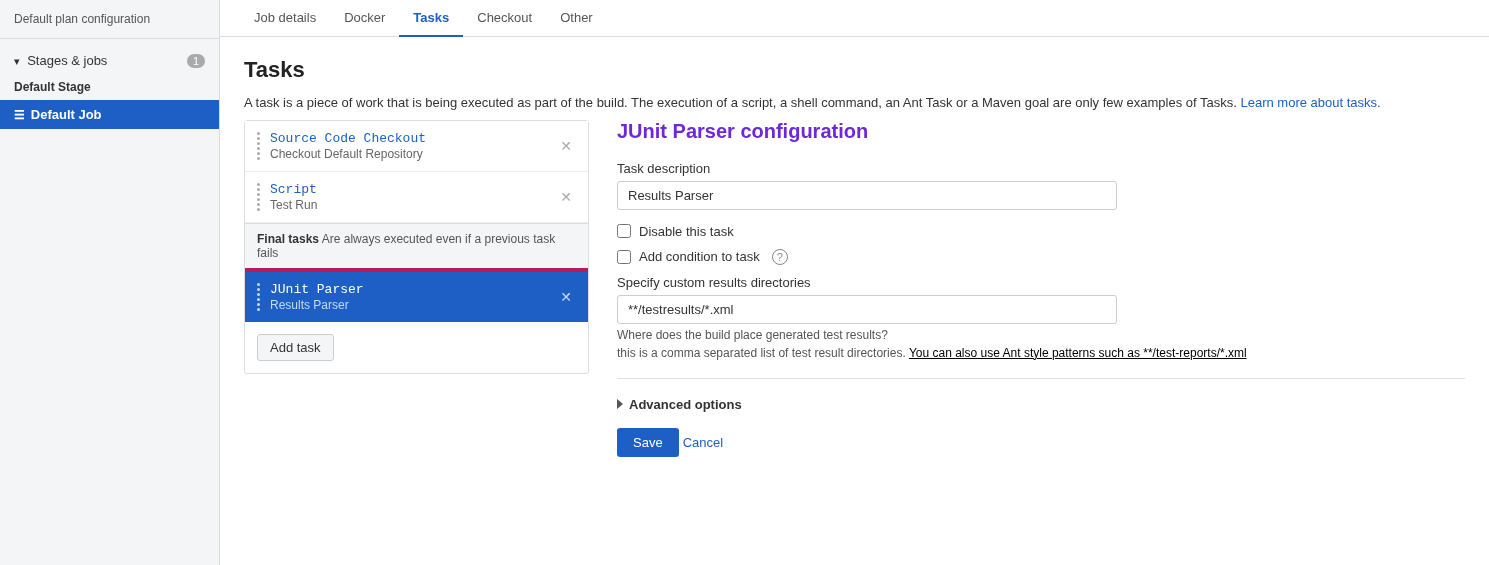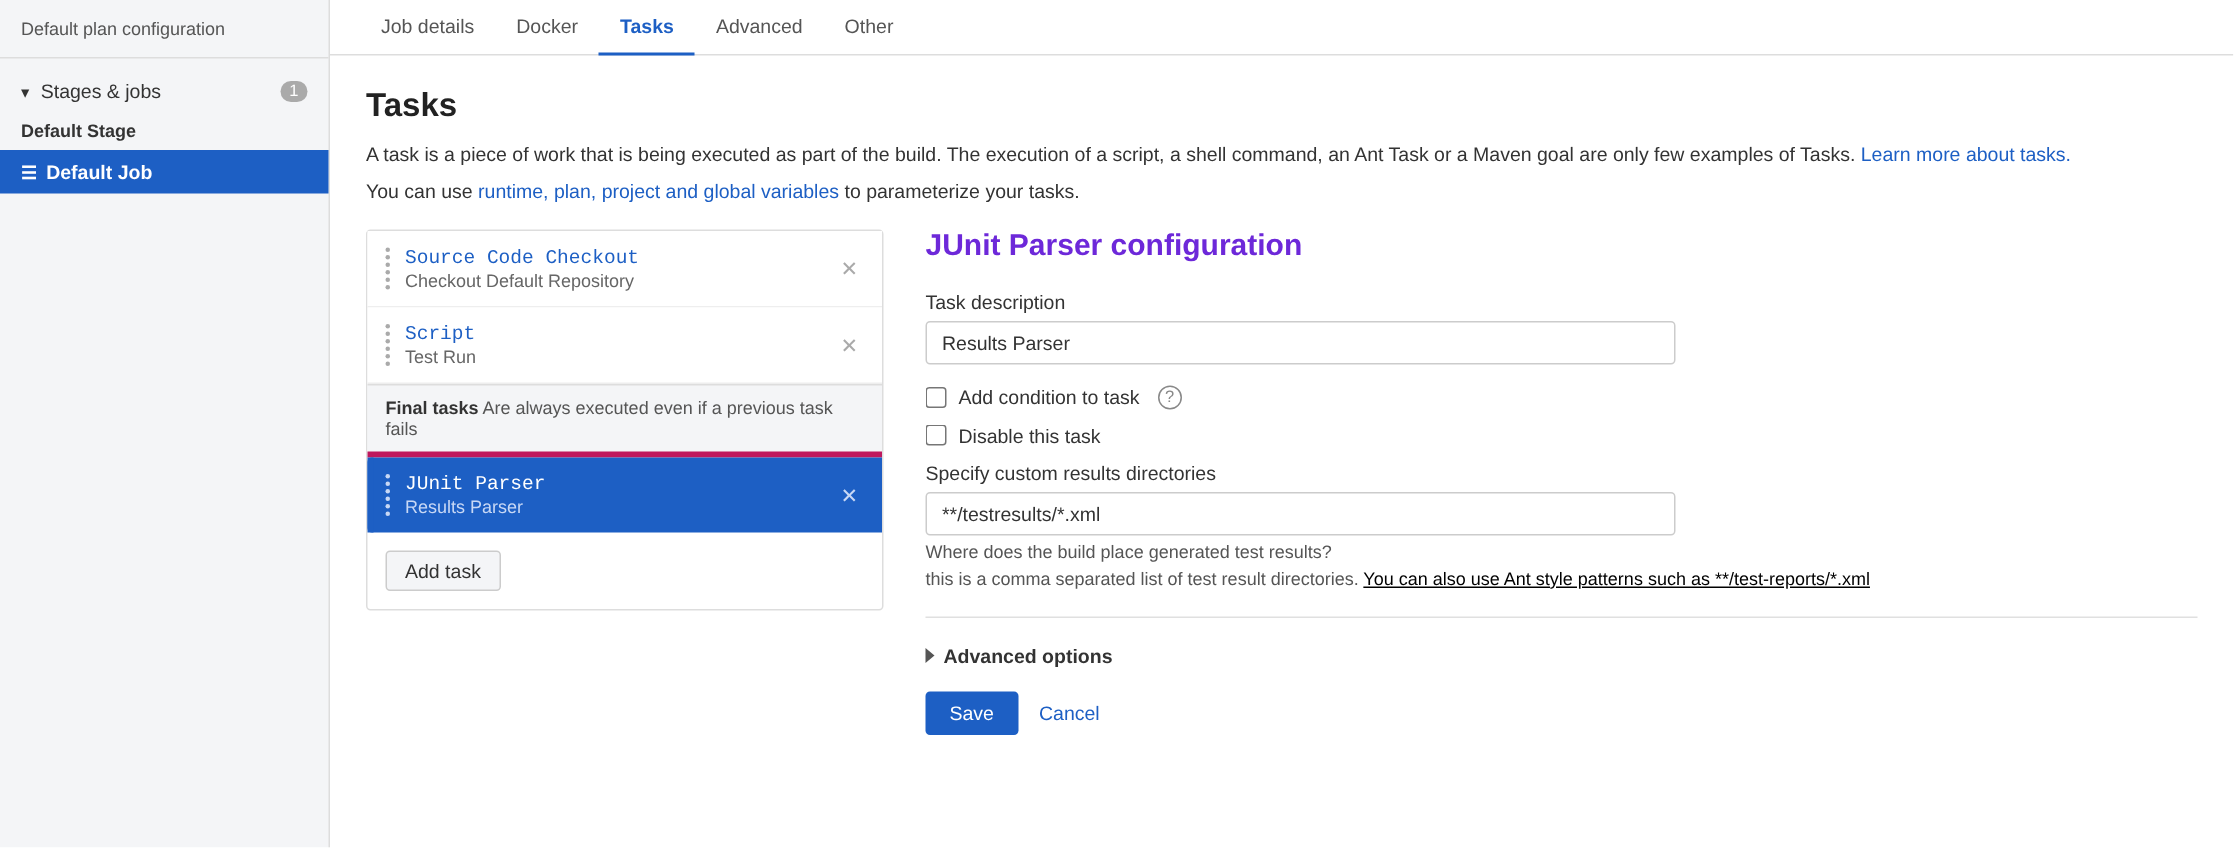--- a/index.html
+++ b/index.html
@@ -60,21 +60,21 @@
     .form-group { margin-bottom: 14px; }
     .form-label { font-size: 13px; color: #333; margin-bottom: 5px; display: block; }
     .form-input { width: 100%; padding: 6px 10px; border: 1px solid #ccc; border-radius: 3px; font-size: 13px; color: #333; outline: none; }
     .checkbox-row { display: flex; align-items: center; gap: 8px; margin-bottom: 10px; }
     .checkbox-row input[type="checkbox"] { width: 14px; height: 14px; cursor: pointer; }
     .checkbox-row label { font-size: 13px; color: #333; cursor: pointer; }
     .help-icon { display: inline-flex; align-items: center; justify-content: center; width: 16px; height: 16px; border-radius: 50%; border: 1px solid #888; color: #888; font-size: 11px; cursor: pointer; margin-left: 4px; }
     .section-divider { border: none; border-top: 1px solid #e0e0e0; margin: 18px 0; }
     .advanced-toggle { display: flex; align-items: center; gap: 6px; cursor: pointer; font-size: 13px; font-weight: 600; color: #333; margin-bottom: 16px; }
     .chevron-right { display: inline-block; width: 0; height: 0; border-top: 5px solid transparent; border-bottom: 5px solid transparent; border-left: 6px solid #555; }
-    .button-row { display: flex; gap: 10px; }
+    .button-row { display: flex; }
     .btn-save { background: #1d5fc4; color: #fff; border: none; border-radius: 3px; padding: 7px 16px; font-size: 13px; cursor: pointer; font-weight: 500; }
     .btn-cancel { background: none; border: none; color: #1d5fc4; font-size: 13px; cursor: pointer; padding: 7px 4px; }
     .hint-text { font-size: 12px; color: #555; margin-top: 4px; }
     .hint-link { color: #000000; }
     .input-max { max-width: 500px; }
   </style>
 </head>
 <body>
 
 <div class="sidebar">
@@ -94,35 +94,30 @@
     </div>
   </div>
 </div>
 
 <div class="main">
   <div class="tabs-bar">
 
   <a href="#" class="tab">Job details</a>
       <a href="#" class="tab">Docker</a>
       <a href="#" class="tab active">Tasks</a>
-      <a href="#" class="tab">Advanced</a>
+      <a href="#" class="tab">Checkout</a>
       <a href="#" class="tab">Other</a>
     </div>
 
   <div class="content">
     <h1 class="page-title">Tasks</h1>
     <p class="description">
       <span>A task is a piece of work that is being executed as part of the build. The execution of a script, a shell command, an Ant Task or a Maven goal are only few examples of Tasks.</span>
       <a href="#">Learn more about tasks.</a>
     </p>
-    <p class="variables-line">
-      <span>You can use</span>
-      <a href="#">runtime, plan, project and global variables</a>
-      <span>to parameterize your tasks.</span>
-    </p>
 
     <div class="task-layout">
       <div class="task-list">
         
       <div class="task-item">
       <div class="task-item-dots">
         <span></span>
               <span></span>
               <span></span>
         <span></span>
@@ -167,28 +162,28 @@
 
       <div class="config-panel">
         <h2 class="config-title">JUnit Parser configuration</h2>
 
         <div class="form-group">
           <label class="form-label">Task description</label>
           <input class="form-input input-max" type="text" value="Results Parser" style="">
         </div>
 
         <div class="checkbox-row">
+          <input type="checkbox" id="disable-task" style="">
+          <label for="disable-task">Disable this task</label>
+        </div>
+
+        <div class="checkbox-row">
           <input type="checkbox" id="add-condition" style="">
           <label for="add-condition">Add condition to task</label>
           <span class="help-icon">?</span>
-        </div>
-
-        <div class="checkbox-row">
-          <input type="checkbox" id="disable-task" style="">
-          <label for="disable-task">Disable this task</label>
         </div>
 
         <div class="form-group">
           <label class="form-label">Specify custom results directories</label>
           <input class="form-input input-max" type="text" value="**/testresults/*.xml" style="">
           <p class="hint-text">Where does the build place generated test results?</p>
           <p class="hint-text">
             <span>this is a comma separated list of test result directories.</span>
             <a href="#" class="hint-link">You can also use Ant style patterns such as **/test-reports/*.xml</a>
           </p>

